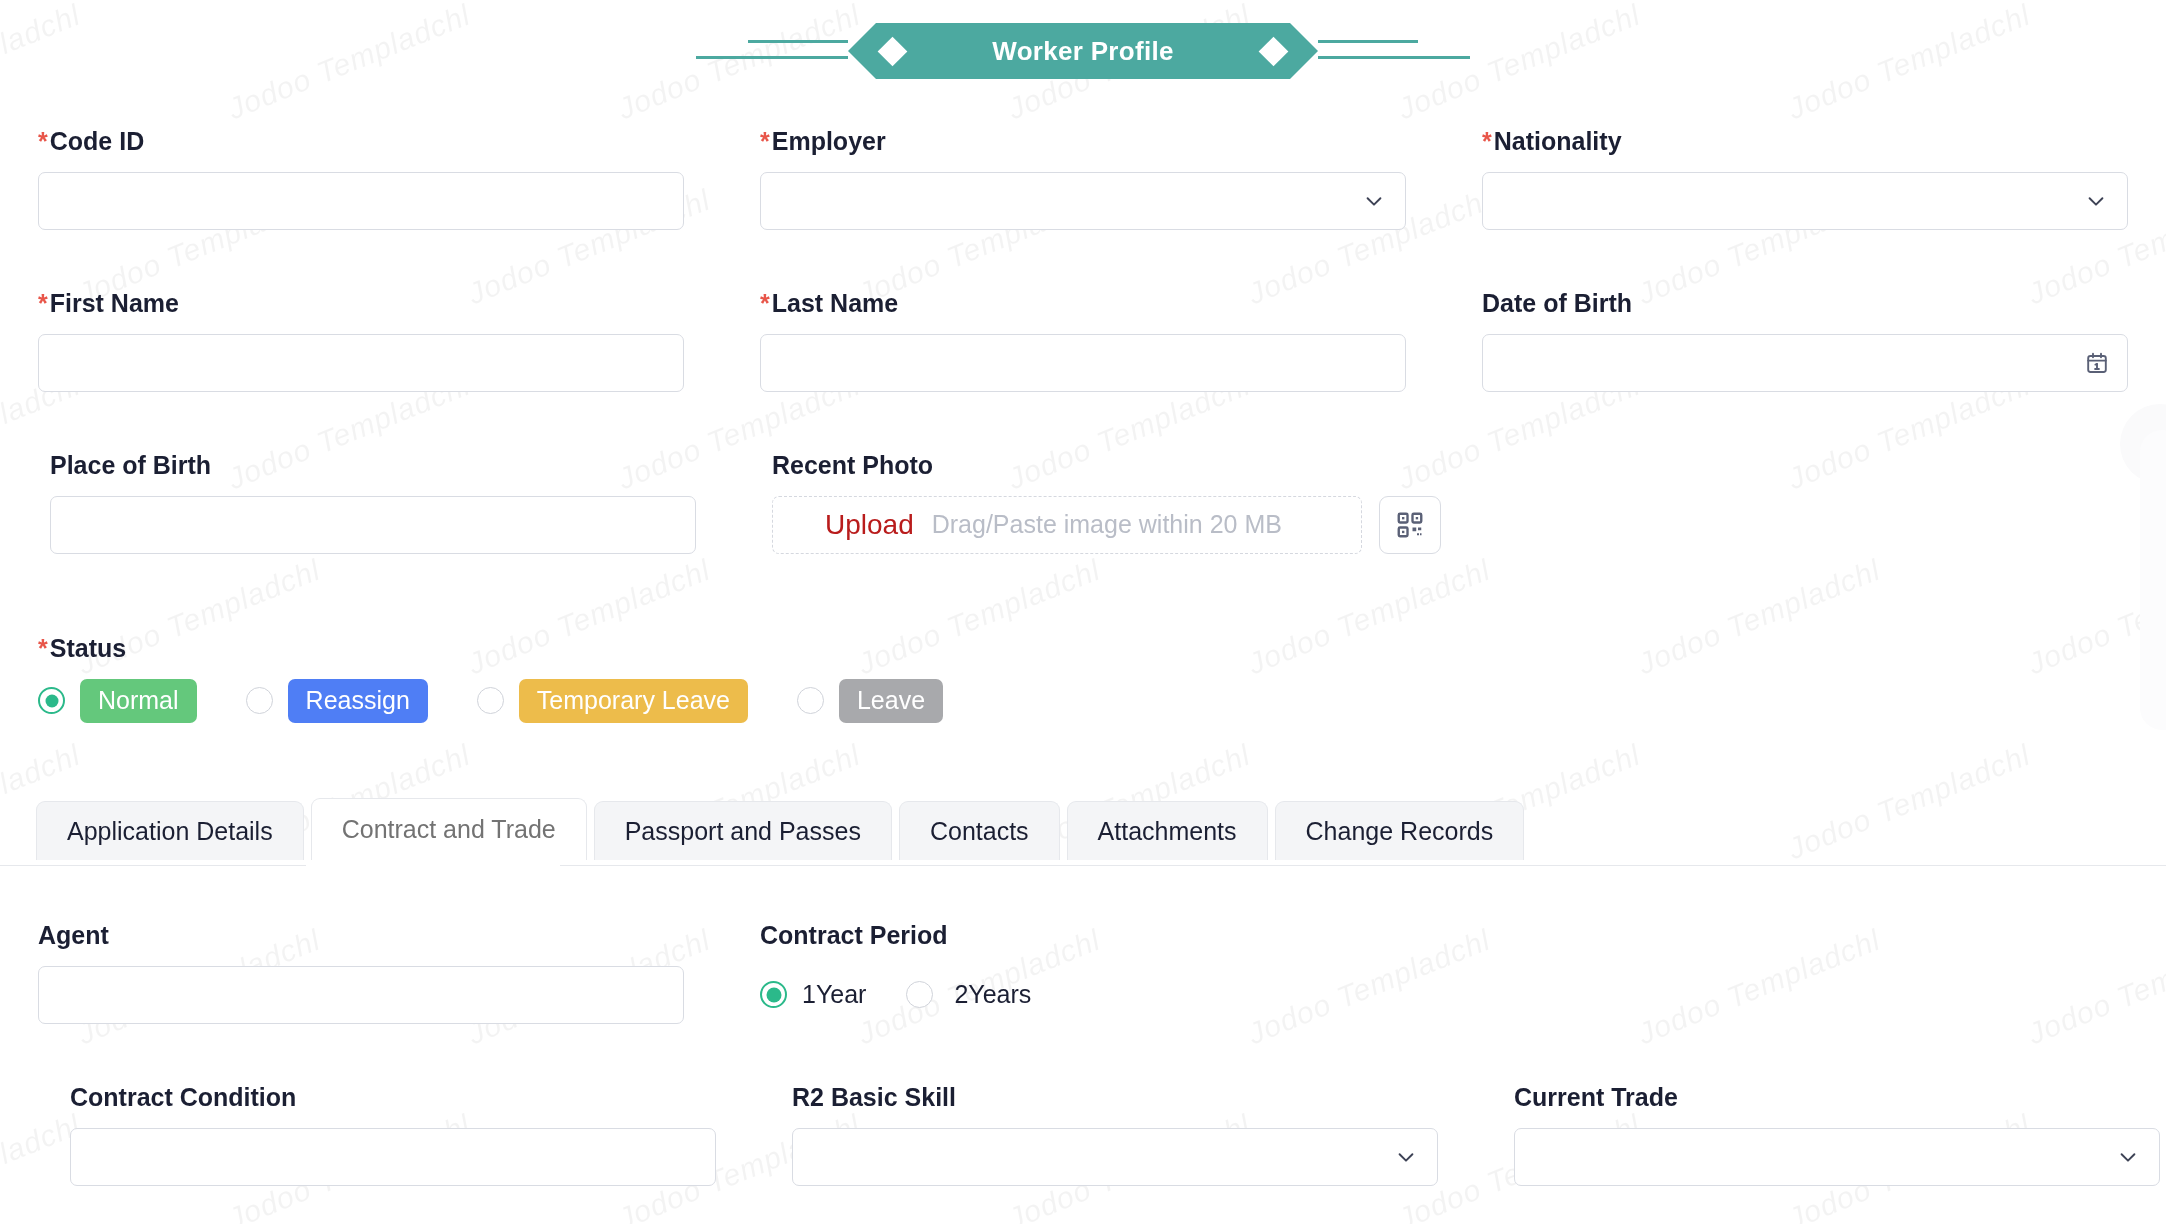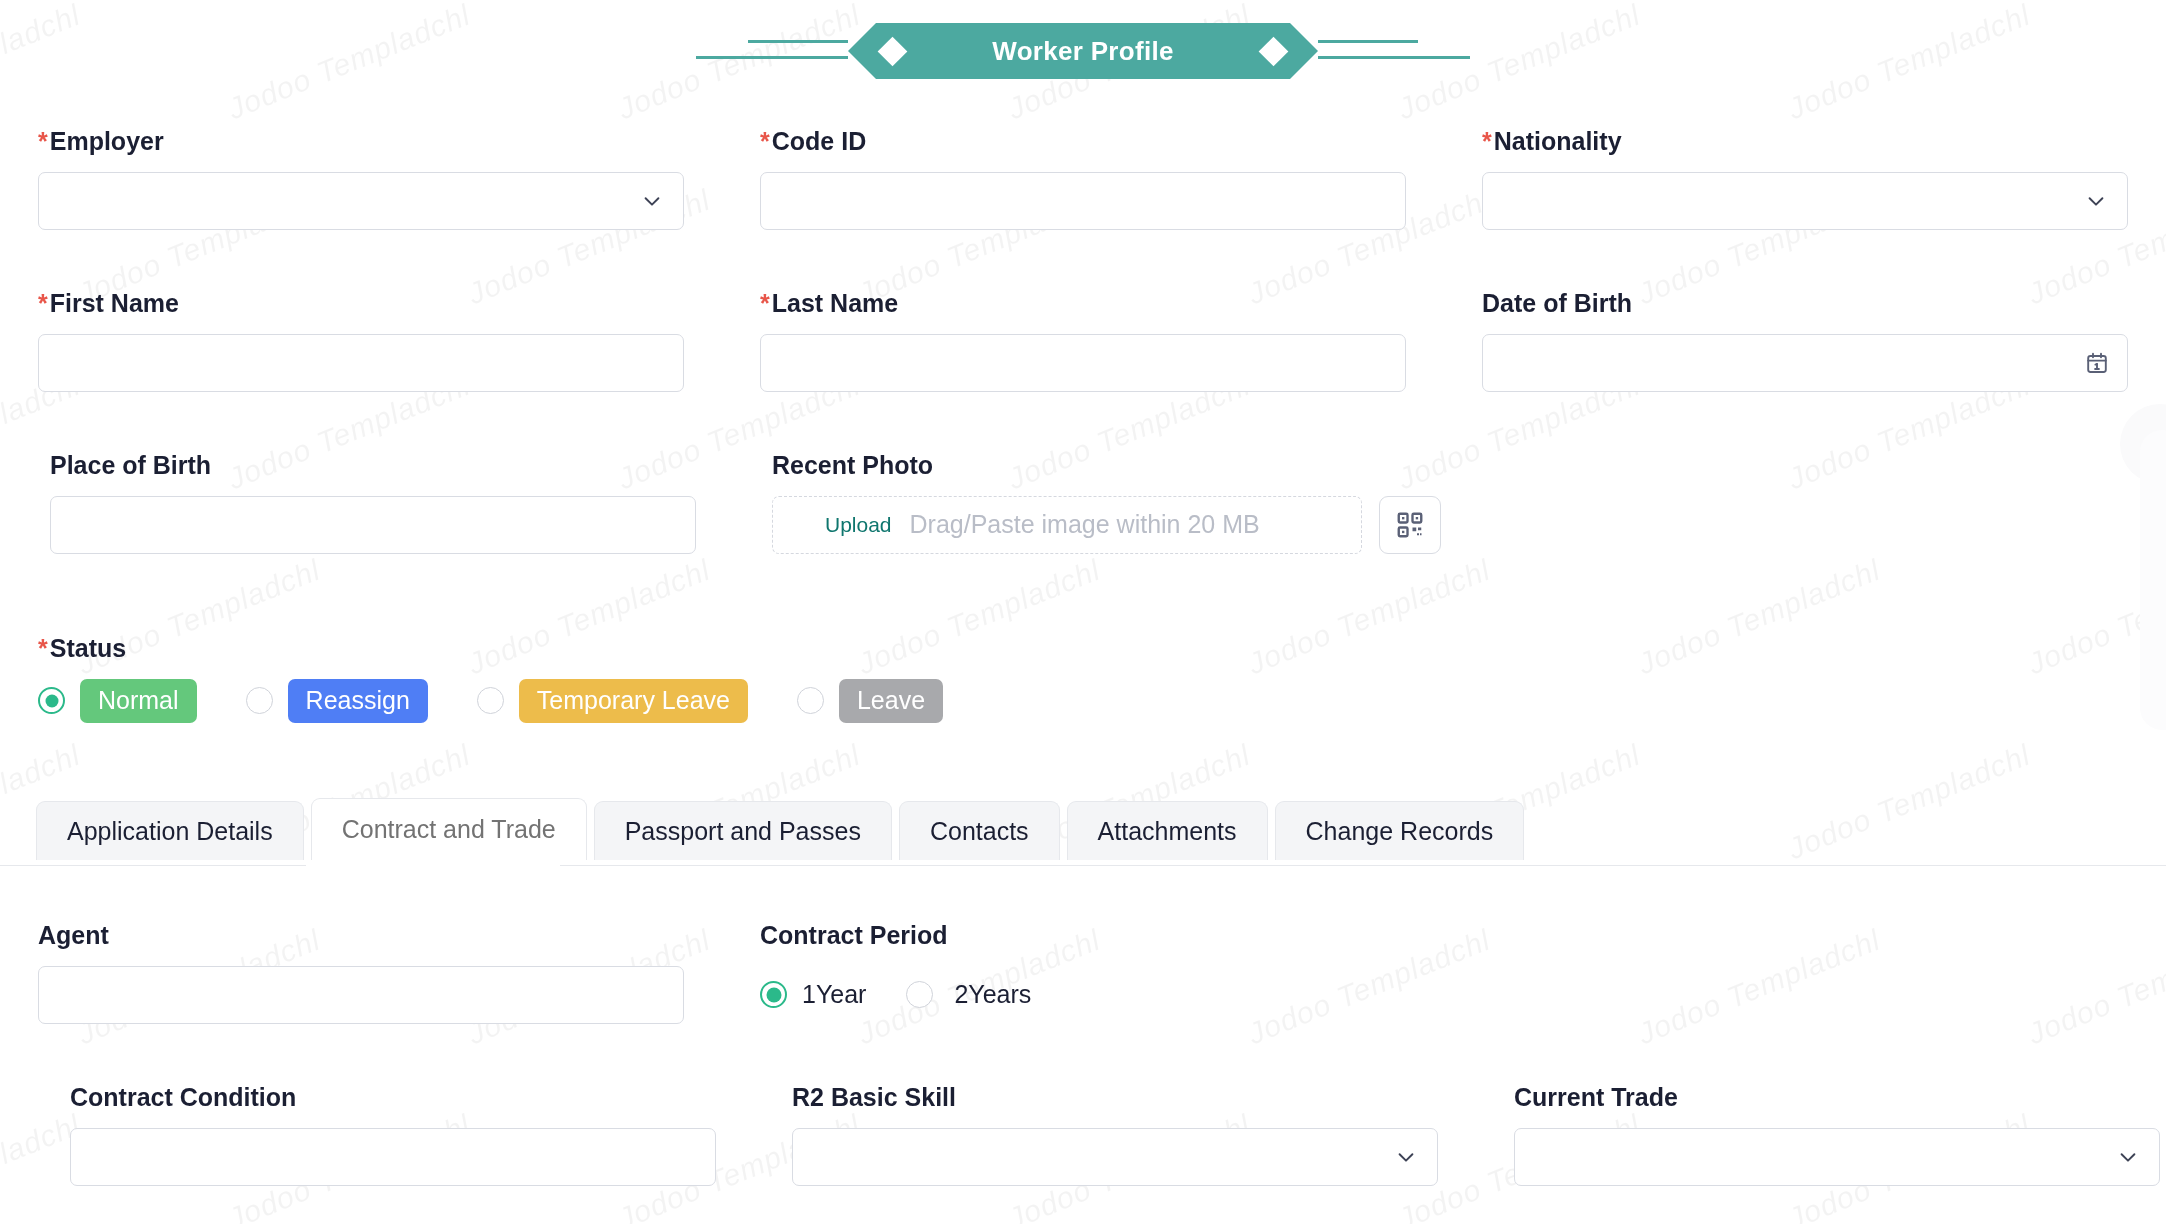--- a/index.html
+++ b/index.html
@@ -168,22 +168,22 @@
     height: 58px;
     border: 1.6px dashed #d5d8df;
     border-radius: 7px;
     display: flex;
     align-items: center;
     padding-left: 52px;
     gap: 18px;
     background: #fff;
   }
   .upload-link {
-    color: #0f766e;
-    font-size: 21px;
+    color: #b91c1c;
+    font-size: 28px;
   }
   .upload-hint {
     color: #b9bdc7;
     font-size: 25px;
   }
   .qr-btn {
     width: 62px;
     height: 58px;
     border: 1px solid #d9dce3;
     border-radius: 9px;
@@ -383,31 +383,31 @@
         <span class="btitle">Worker Profile</span>
         <span class="diamond"></span>
       </div>
       <div class="banner-lines lines-right">
         <i class="l1"></i>
           <i class="l2"></i>
       </div>
     </div>
 
     <div class="row" style="top:128px;">
+      <div class="col">
+        <div class="flabel"><span class="req">*</span><span>Code ID</span></div>
+        <div class="field"></div>
+      </div>
       <div class="col c1">
         <div class="flabel"><span class="req">*</span><span>Employer</span></div>
         <div class="field sel">
           <svg class="chev" viewBox="0 0 24 24" fill="none" stroke="#3d4255" stroke-width="2.1" stroke-linecap="round" stroke-linejoin="round">
               <polyline points="5 9 12 16 19 9"></polyline>
             </svg>
         </div>
-      </div>
-      <div class="col">
-        <div class="flabel"><span class="req">*</span><span>Code ID</span></div>
-        <div class="field"></div>
       </div>
       <div class="col">
         <div class="flabel"><span class="req">*</span><span>Nationality</span></div>
         <div class="field sel">
           <svg class="chev" viewBox="0 0 24 24" fill="none" stroke="#3d4255" stroke-width="2.1" stroke-linecap="round" stroke-linejoin="round">
               <polyline points="5 9 12 16 19 9"></polyline>
             </svg>
         </div>
       </div>
     </div>

